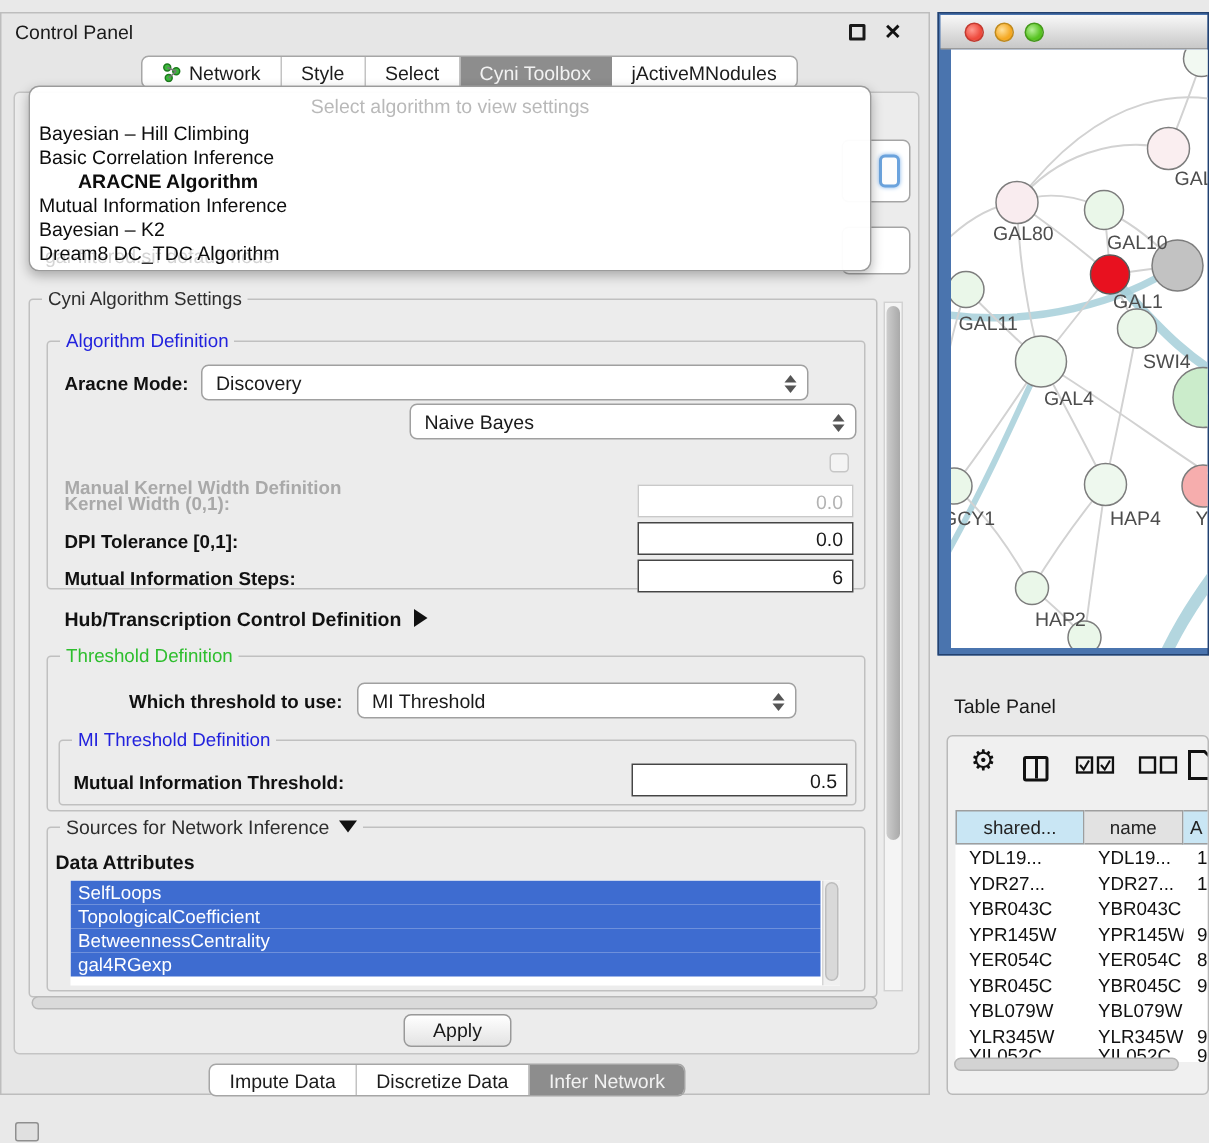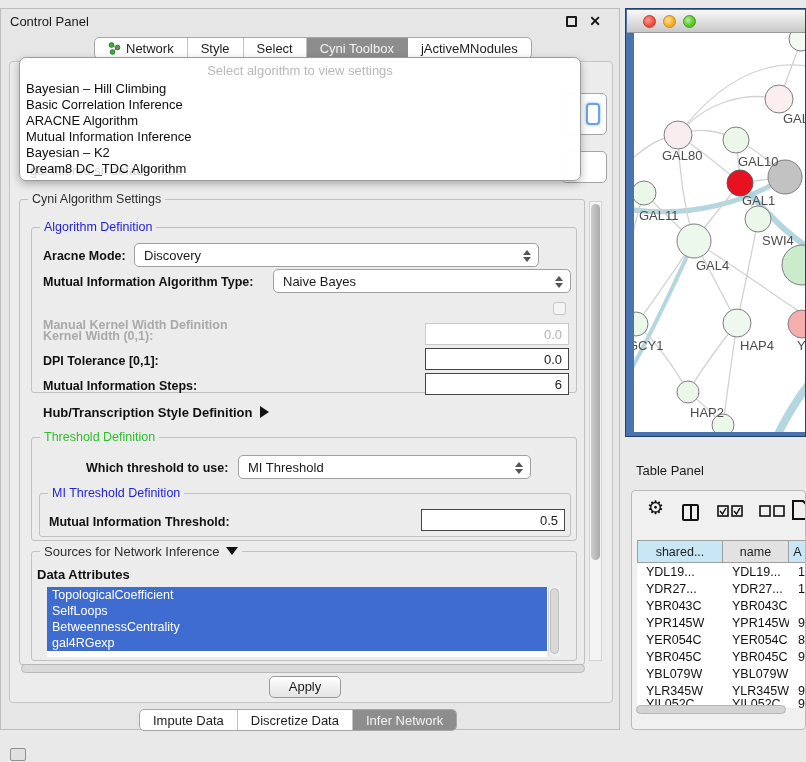--- a/index.html
+++ b/index.html
@@ -28,21 +28,21 @@
 
   
   .bg-combo1 { position:absolute; left:560px; top:84px; width:46px; height:42px; background:#fff; border:1px solid #a5a5a5; border-radius:5px; z-index:5; }
   .bg-combo1 .stepper-focus { position:absolute; right:6px; top:9px; width:14px; height:22px; border:2px solid #6ba3dd; border-radius:4px; background:#fdfdfd; box-shadow:0 0 3px #7fb2e8; }
   .bg-combo2 { position:absolute; left:560px; top:142px; width:46px; height:32px; background:#fff; border:1px solid #a5a5a5; border-radius:5px; z-index:5; }
 
   
   .dd { position:absolute; left:18px; top:48px; width:562px; height:124px; background:rgba(255,255,255,0.97); border:1px solid #9b9b9b; border-radius:7px; box-shadow:0 3px 8px rgba(0,0,0,0.28); z-index:20; }
   .dd-placeholder { position:absolute; top:5px; left:0; width:100%; text-align:center; color:#b9b9b9; font-size:13px; }
   .dd-item { position:absolute; left:6px; font-size:13px; color:#0d0d0d; line-height:16px; }
-  .dd-item.bold { font-weight:normal; }
+  .dd-item.bold { font-weight:bold;margin-left:26px; }
   .dd-ghost { position:absolute; left:10px; top:105px; font-size:13px; color:#d4d4d4; z-index:-1; }
 
   
   .grp { position:absolute; border:1px solid #c0c0c0; border-radius:3px; }
   .grp > .grp-title { position:absolute; top:-8px; left:8px; background:#ececec; padding:0 4px; font-size:12.5px; }
   .t-plain { color:#2e2e2e; }
   .t-blue { color:#2222dd; }
   .t-green { color:#2ebe2e; }
 
   .lbl { position:absolute; font-size:12.5px; color:#111; font-weight:bold; white-space:nowrap; }
@@ -174,38 +174,37 @@
     <span class="grp-title t-blue" style="background:#ececec;">Algorithm Definition</span>
   </div>
   <span class="lbl" style="left:42px; top:240px;">Aracne Mode:</span>
   <div class="combo" style="left:133px; top:234px; width:405px;">
     <span>Discovery</span>
     <span class="stepper">
         <span class="arr-up"></span>
         <span class="arr-dn"></span>
       </span>
   </div>
-  <span class="lbl" style="left:42px; top:266px;">Mutual Information Algorithm Type:</span>
   <div class="combo" style="left:272px; top:260px; width:298px;">
     <span>Naive Bayes</span>
     <span class="stepper">
         <span class="arr-up"></span>
         <span class="arr-dn"></span>
       </span>
   </div>
   <span class="lbl dis" style="left:42px; top:294px;margin-top:15px;">Manual Kernel Width Definition</span>
   <span class="chk" style="left:552px; top:293px;"></span>
   <span class="lbl dis" style="left:42px; top:320px;">Kernel Width (0,1):</span>
   <div class="field dis" style="left:424px; top:314px; width:144px;">0.0</div>
   <span class="lbl" style="left:42px; top:345px;">DPI Tolerance [0,1]:</span>
   <div class="field" style="left:424px; top:339px; width:144px;">0.0</div>
   <span class="lbl" style="left:42px; top:370px;">Mutual Information Steps:</span>
   <div class="field" style="left:424px; top:364px; width:144px;">6</div>
 
-  <span class="lbl" style="left:42px; top:396px; font-size:13px;"><span>Hub/Transcription Style Definition</span><span class="tri-right"></span></span>
+  <span class="lbl" style="left:42px; top:396px; font-size:13px;"><span>Hub/Transcription Control Definition</span><span class="tri-right"></span></span>
 
   <div class="grp" style="left:30px; top:428px; width:546px; height:104px;">
     <span class="grp-title t-green">Threshold Definition</span>
   </div>
   <span class="lbl" style="left:85px; top:452px;">Which threshold to use:</span>
   <div class="combo" style="left:237px; top:446px; width:293px;">
     <span>MI Threshold</span>
     <span class="stepper">
         <span class="arr-up"></span>
         <span class="arr-dn"></span>
@@ -215,22 +214,22 @@
     <span class="grp-title t-blue">MI Threshold Definition</span>
   </div>
   <span class="lbl" style="left:48px; top:506px;">Mutual Information Threshold:</span>
   <div class="field" style="left:420px; top:500px; width:144px;">0.5</div>
 
   <div class="grp" style="left:30px; top:542px; width:546px; height:110px;">
     <span class="grp-title t-plain" style="font-size:13px;"><span>Sources for Network Inference</span><span class="tri-down"></span></span>
   </div>
   <span class="lbl" style="left:36px; top:558px; font-size:13px;">Data Attributes</span>
   <div class="attr-list">
+    <div class="attr-item">SelfLoops</div>
     <div class="attr-item">TopologicalCoefficient</div>
-    <div class="attr-item">SelfLoops</div>
     <div class="attr-item">BetweennessCentrality</div>
     <div class="attr-item">gal4RGexp</div>
     <div class="attr-scroll">
         <div class="thumb"></div>
       </div>
   </div>
 
   <div class="hscroll">
       <div class="thumb"></div>
     </div>

